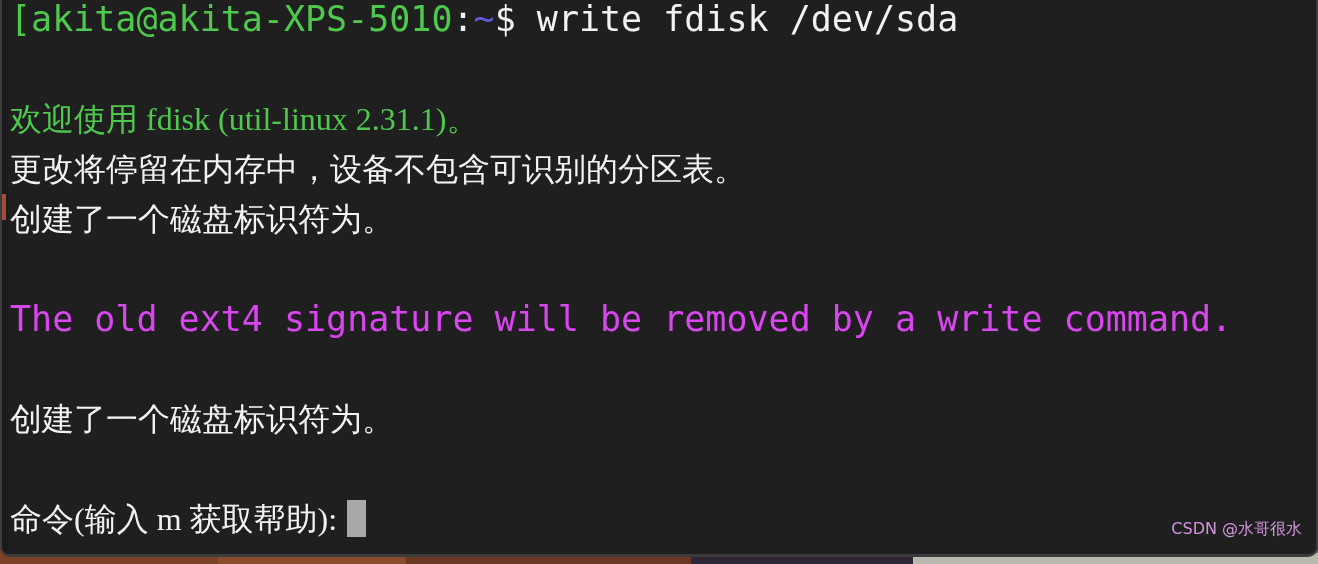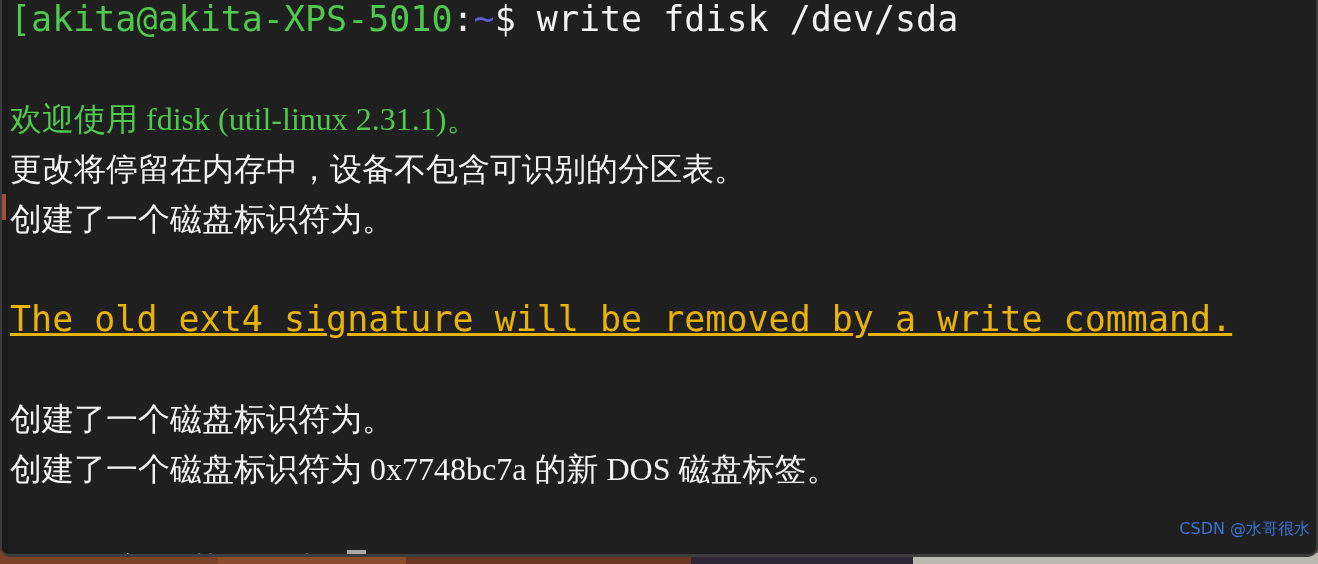--- a/index.html
+++ b/index.html
@@ -93,42 +93,42 @@
     font-family: Liberation Serif, serif;
     font-size: 32px;
   }
   .tline.mono {
     font-family: "DejaVu Sans Mono", monospace;
   }
 
   .c-green  { color: #4ec94e; }
   .c-white  { color: #f2f2f2; }
   .c-blue   { color: #5b5bd6; }
-  .c-red    { color: #eab308; text-decoration: underline; }
+  .c-red    { color: #d946ef; }
 
   .seg { white-space: pre; }
 
   
   #cursor-block {
     display: inline-block;
     width: 19px;
     height: 37px;
     background: #a8a8a8;
     vertical-align: -7px;
     margin-left: 10px;
   }
 
   
   #watermark {
     position: absolute;
-    right: 6px;
+    right: 14px;
     bottom: 14px;
     font-family: "DejaVu Sans", sans-serif;
     font-size: 16px;
-    color: #3b82f6;
+    color: #f0abfc;
     opacity: .85;
     white-space: pre;
   }
 </style>
 </head>
 <body>
 
 <div id="desktop">
   <div class="wall-seg" id="wall-a"></div>
   <div class="wall-seg" id="wall-b"></div>
@@ -155,21 +155,20 @@
       <div class="tline cjk c-white">更改将停留在内存中，设备不包含可识别的分区表。</div>
       <div class="tline cjk c-white">创建了一个磁盘标识符为。</div>
 
       <div class="tline blank"></div>
 
       <div class="tline mono c-red">The old ext4 signature will be removed by a write command.</div>
 
       <div class="tline blank"></div>
 
       <div class="tline cjk c-white">创建了一个磁盘标识符为。</div>
-      <div class="tline cjk c-white">创建了一个磁盘标识符为 0x7748bc7a 的新 DOS 磁盘标签。</div>
 
       <div class="tline blank"></div>
 
       <div class="tline cjk c-white"><span class="seg">命令(输入 m 获取帮助):</span><span id="cursor-block"></span></div>
 
     </div>
 
     <div id="watermark">CSDN @水哥很水</div>
 
   </div>

